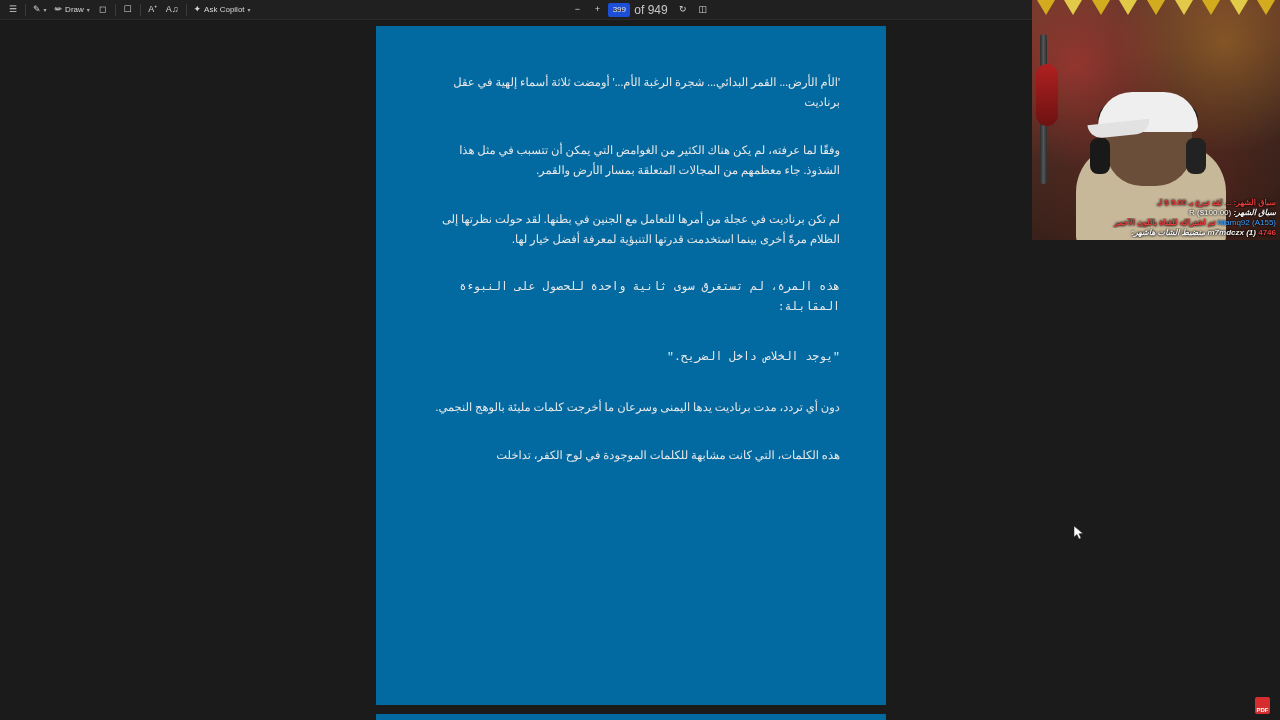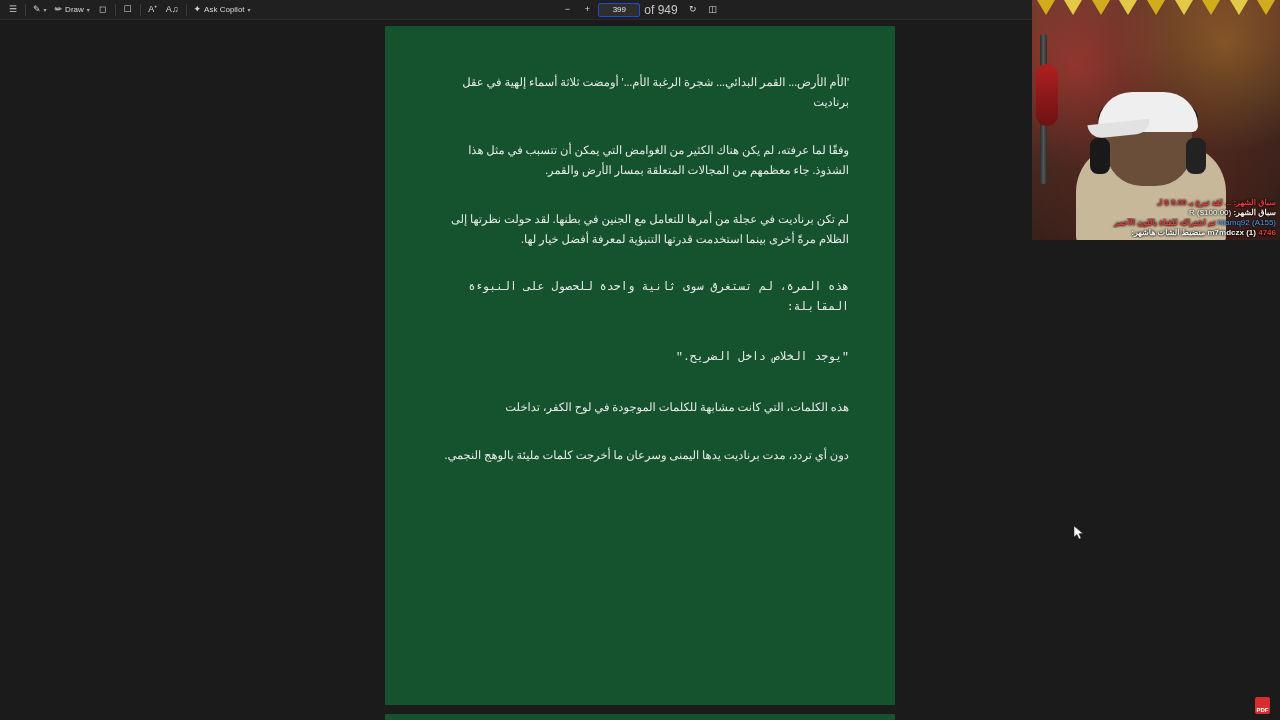--- a/index.html
+++ b/index.html
@@ -38,46 +38,46 @@
   .caret { font-size: 6px; opacity: .75; }
   .tb-left { padding-left: 4px; }
   .tb-center {
     position: absolute; left: 0; right: 0;
     display: flex; align-items: center; justify-content: center;
     gap: 2px;
     pointer-events: none;
   }
   .tb-center > * { pointer-events: auto; }
   .page-box {
-    width: 42px; height: 14px;
+    width: 22px; height: 14px;
     background: #2e2e2e;
-    border: 1px solid #1d4ed8;
+    border: 6px solid #1d4ed8;
     border-radius: 2px;
     color: #e8e8e8;
     font-size: 8px;
     display: flex; align-items: center; justify-content: center;
   }
   .page-total { font-size: 12px; color: #c8c8c8; margin-left: 2px; margin-right: 4px; }
   .tb-right { margin-left: auto; padding-right: 4px; display: flex; align-items: center; }
 
   
   .ico { display: inline-block; line-height: 1; font-size: 9px; }
 
   
   .doc-area {
     position: absolute; top: 20px; left: 0;
     width: 1280px; height: 700px;
     background: #1b1b1b;
     overflow: hidden;
   }
   .page {
     position: absolute;
-    left: 385px;
+    left: 376px;
     width: 510px;
-    background: #14532d;
+    background: #0369a1;
   }
   .page-1 { top: 6px; height: 679px; }
   .page-2 { top: 692px; height: 40px; border-top: 2px solid #1b1b1b; }
 
   .page-inner {
     padding: 46px 46px 0 46px;
     direction: rtl;
     text-align: right;
   }
   .para {
@@ -181,21 +181,21 @@
   .cam-overlay {
     position: absolute; left: 0; right: 0; bottom: 0;
     padding: 0 4px 2px 4px;
     direction: rtl; text-align: right;
     font-size: 8px;
     line-height: 1.25;
     text-shadow: 0 0 2px #000, 0 0 3px #000;
   }
   .ov-line { white-space: nowrap; overflow: hidden; }
   .ov-red { color: #e23b3b; font-weight: bold; }
-  .ov-white { color: #f2f2f2; font-weight: bold; }
+  .ov-white { color: #f2f2f2; font-weight: bold; font-style: italic; }
   .ov-blue { color: #3aa0ff; font-weight: normal; }
   .ov-amount { color: #ffffff; }
 
   
   .side-panel {
     position: absolute; top: 240px; left: 1032px;
     width: 248px; height: 480px;
     background: #1b1b1b;
   }
   .cursor {
@@ -295,22 +295,22 @@
 
 <div class="doc-area">
 
   <div class="page page-1">
     <div class="page-inner">
       <p class="para">'الأم الأرض... القمر البدائي... شجرة الرغبة الأم...' أومضت ثلاثة أسماء إلهية في عقل برناديت</p>
       <p class="para">وفقًا لما عرفته، لم يكن هناك الكثير من الغوامض التي يمكن أن تتسبب في مثل هذا الشذوذ. جاء معظمهم من المجالات المتعلقة بمسار الأرض والقمر.</p>
       <p class="para">لم تكن برناديت في عجلة من أمرها للتعامل مع الجنين في بطنها. لقد حولت نظرتها إلى الظلام مرةً أخرى بينما استخدمت قدرتها التنبؤية لمعرفة أفضل خيار لها.</p>
       <p class="para tight">هذه المرة، لم تستغرق سوى ثانية واحدة للحصول على النبوءة المقابلة:</p>
       <p class="para tight">"يوجد الخلاص داخل الضريح."</p>
+      <p class="para">دون أي تردد، مدت برناديت يدها اليمنى وسرعان ما أخرجت كلمات مليئة بالوهج النجمي.</p>
       <p class="para">هذه الكلمات، التي كانت مشابهة للكلمات الموجودة في لوح الكفر، تداخلت</p>
-      <p class="para">دون أي تردد، مدت برناديت يدها اليمنى وسرعان ما أخرجت كلمات مليئة بالوهج النجمي.</p>
     </div>
   </div>
 
   <div class="page page-2"></div>
 </div>
 
 <div class="scrollbar">
   <div class="scrollthumb"></div>
 </div>
 

